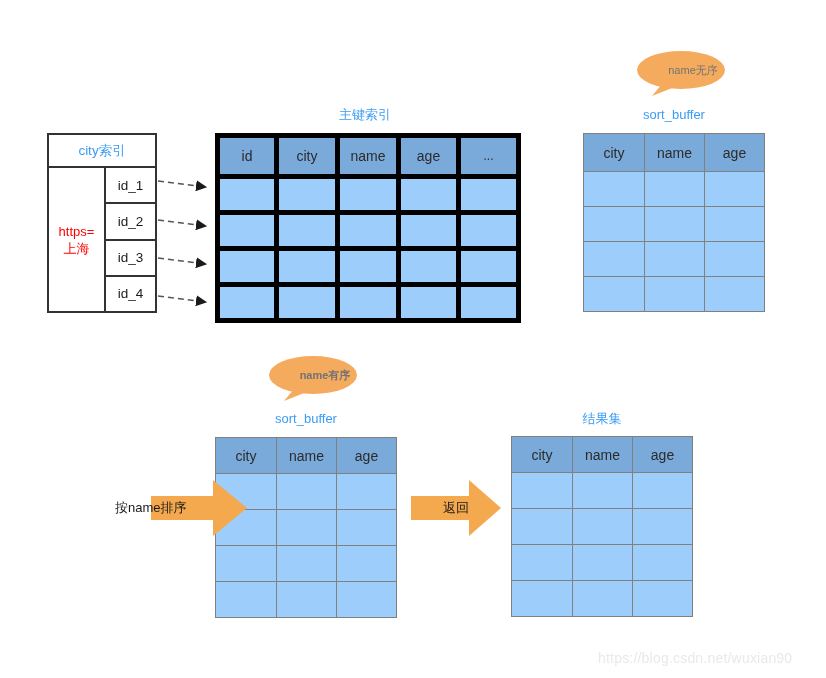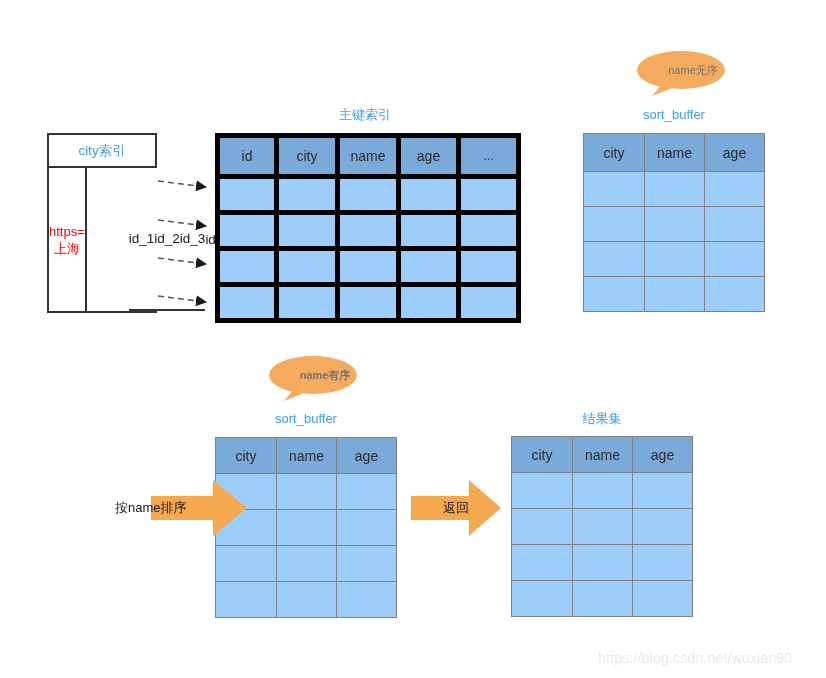--- a/index.html
+++ b/index.html
@@ -64,21 +64,21 @@
     width: 57px;
     display: flex;
     align-items: center;
     justify-content: center;
     text-align: center;
     color: #ff0000;
     font-size: 13px;
     line-height: 17px;
     border-right: 2px solid #333333;
   }
-  .idx-right { flex: 1; display: flex; flex-direction: row; padding-left: 42px; }
+  .idx-right { flex: 1; display: flex; flex-direction: column; }
   .idx-cell {
     flex: 1;
     border-bottom: 2px solid #333333;
     display: flex;
     align-items: center;
     justify-content: center;
     font-size: 13.5px;
     color: #1a1a1a;
     background: #ffffff;
   }

